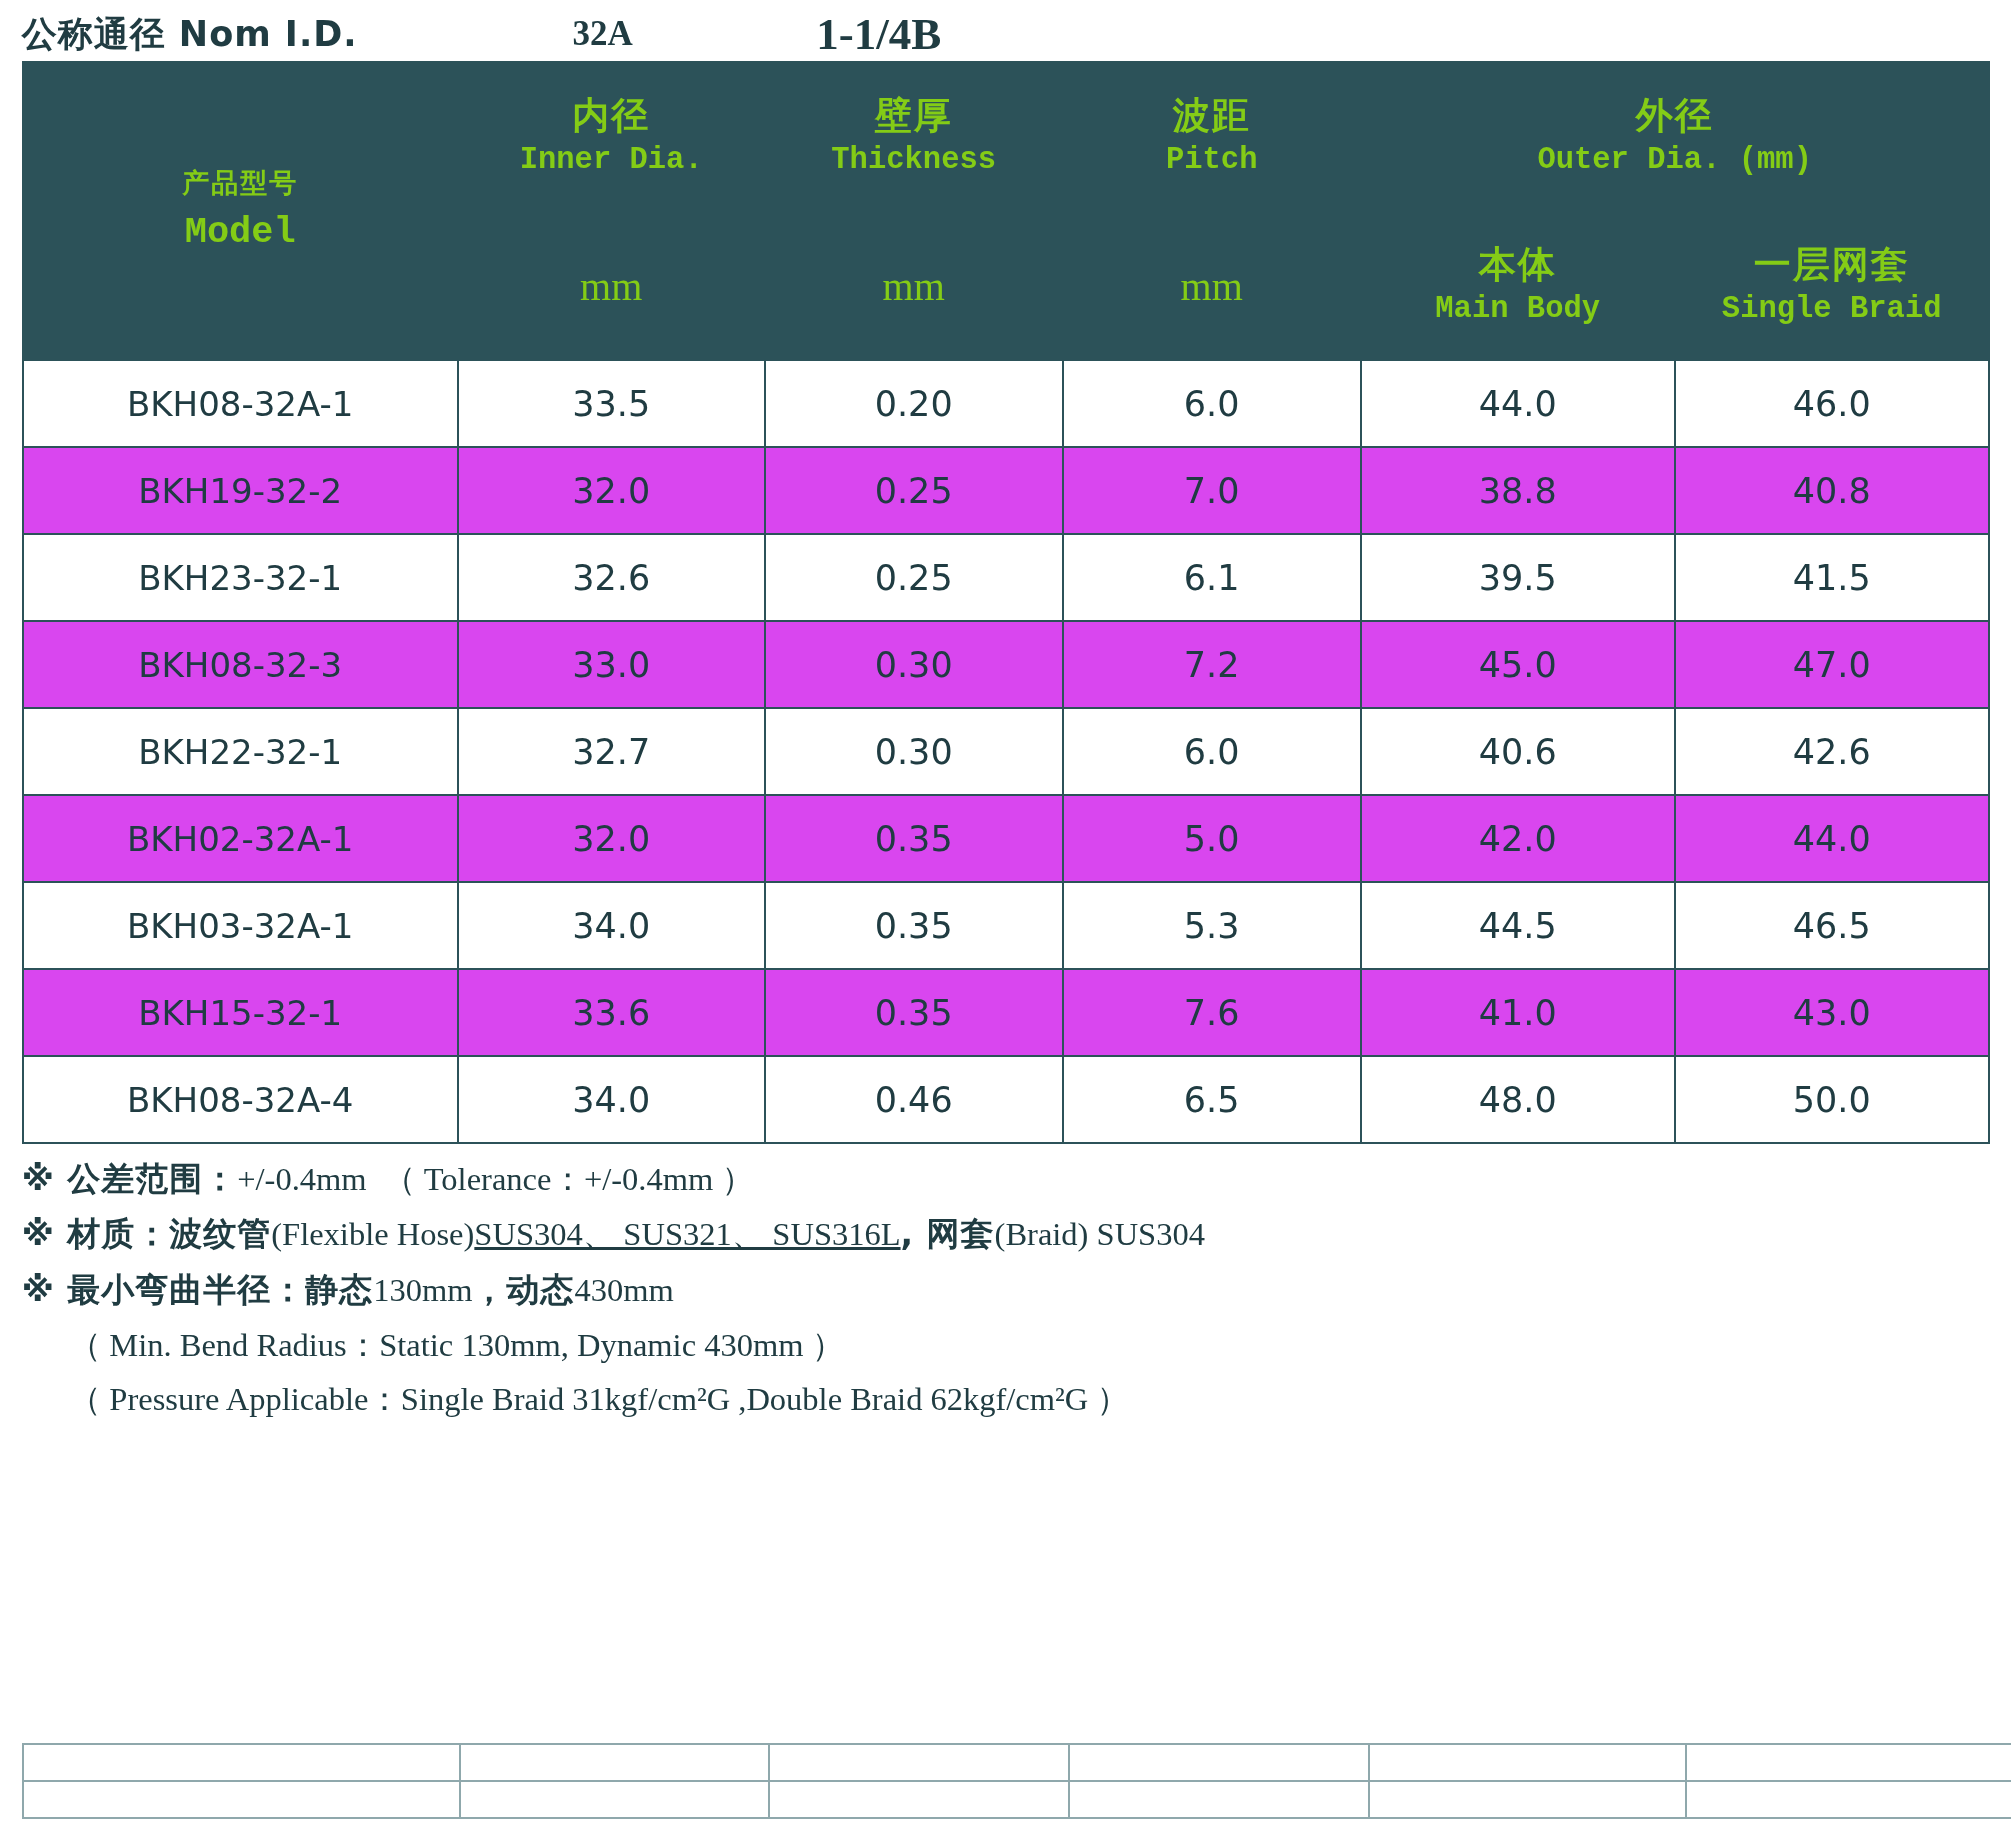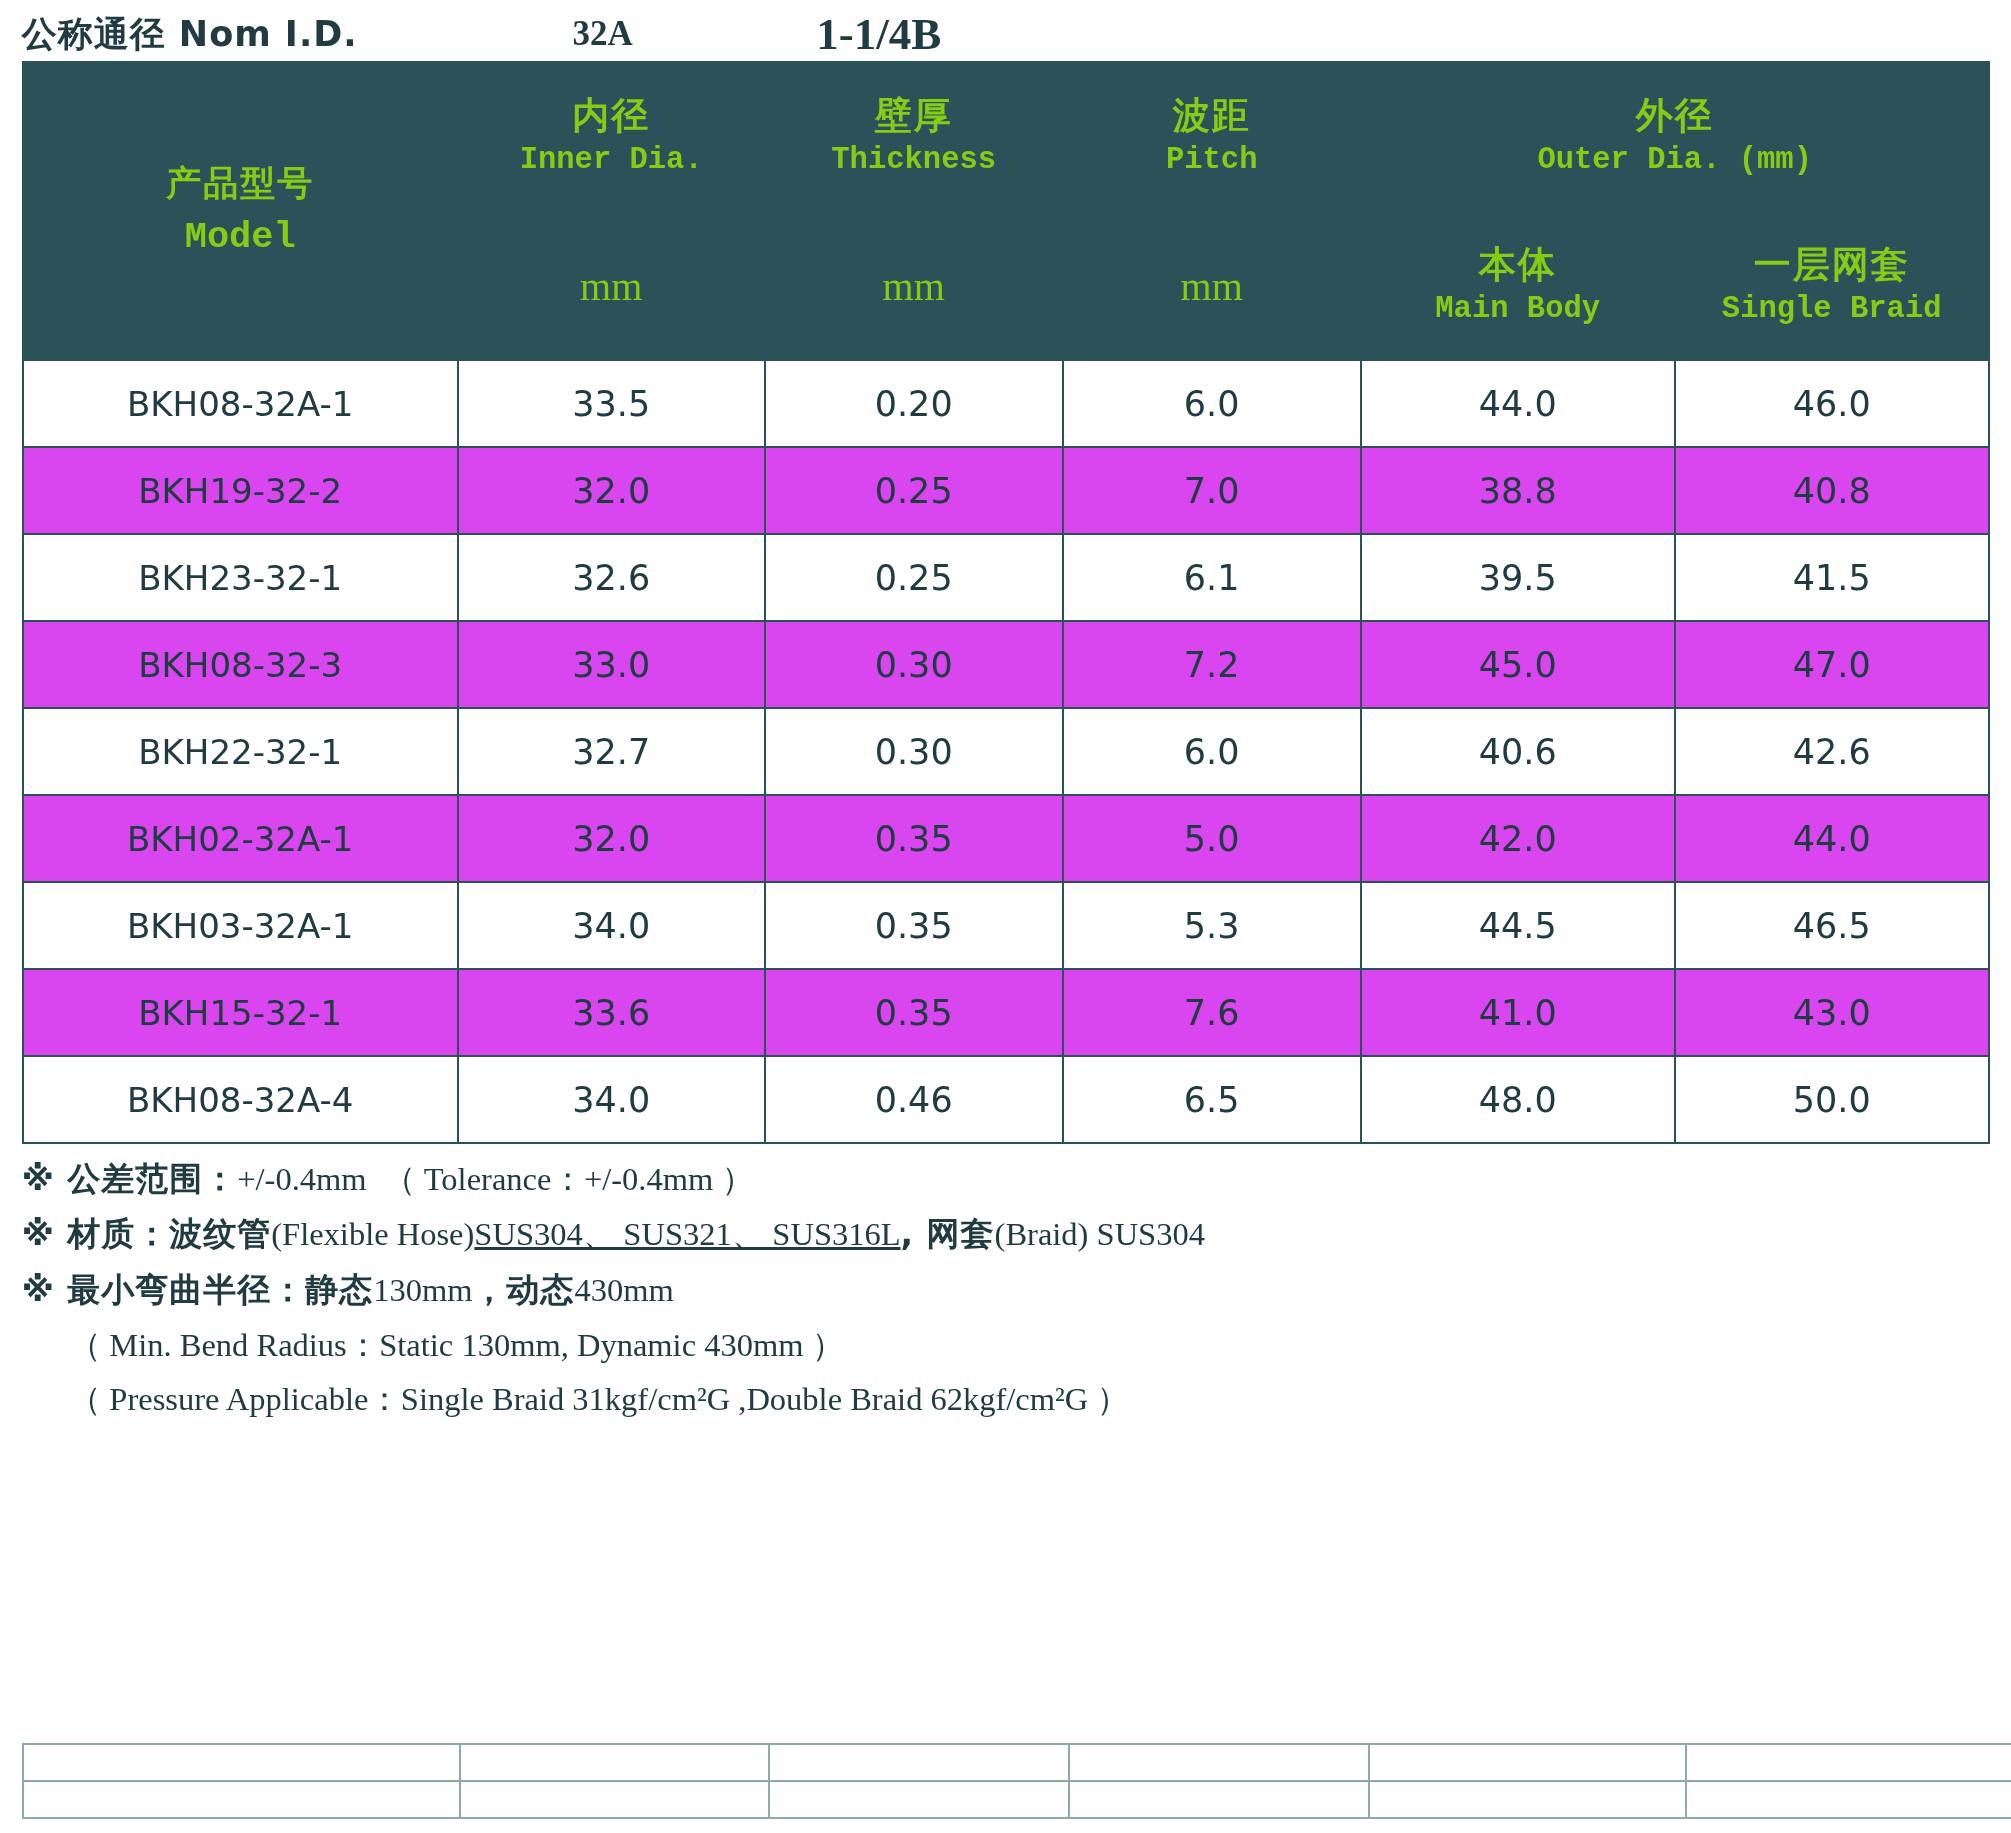--- a/index.html
+++ b/index.html
@@ -90,21 +90,21 @@
   .th-unit {
     font-family: "Liberation Serif", serif;
     font-weight: normal;
     font-size: 40px;
     display: block;
   }
   .th-model {
     height: 296px;
     width: 433px;
   }
-  .th-model .th-cn { font-size: 35px; }
+  .th-model .th-cn { font-size: 27px; }
   .th-model .th-en { font-size: 37px; margin-top: 11.8px; }
   .th-tall { height: 148px; }
   .th-unitrow { height: 146px; }
   .th-outer { height: 148px; }
   .col-inner { width: 305px; }
   .col-thick { width: 296px; }
   .col-pitch { width: 296px; }
   .col-main { width: 313px; }
   .col-braid { width: 325px; }
 

